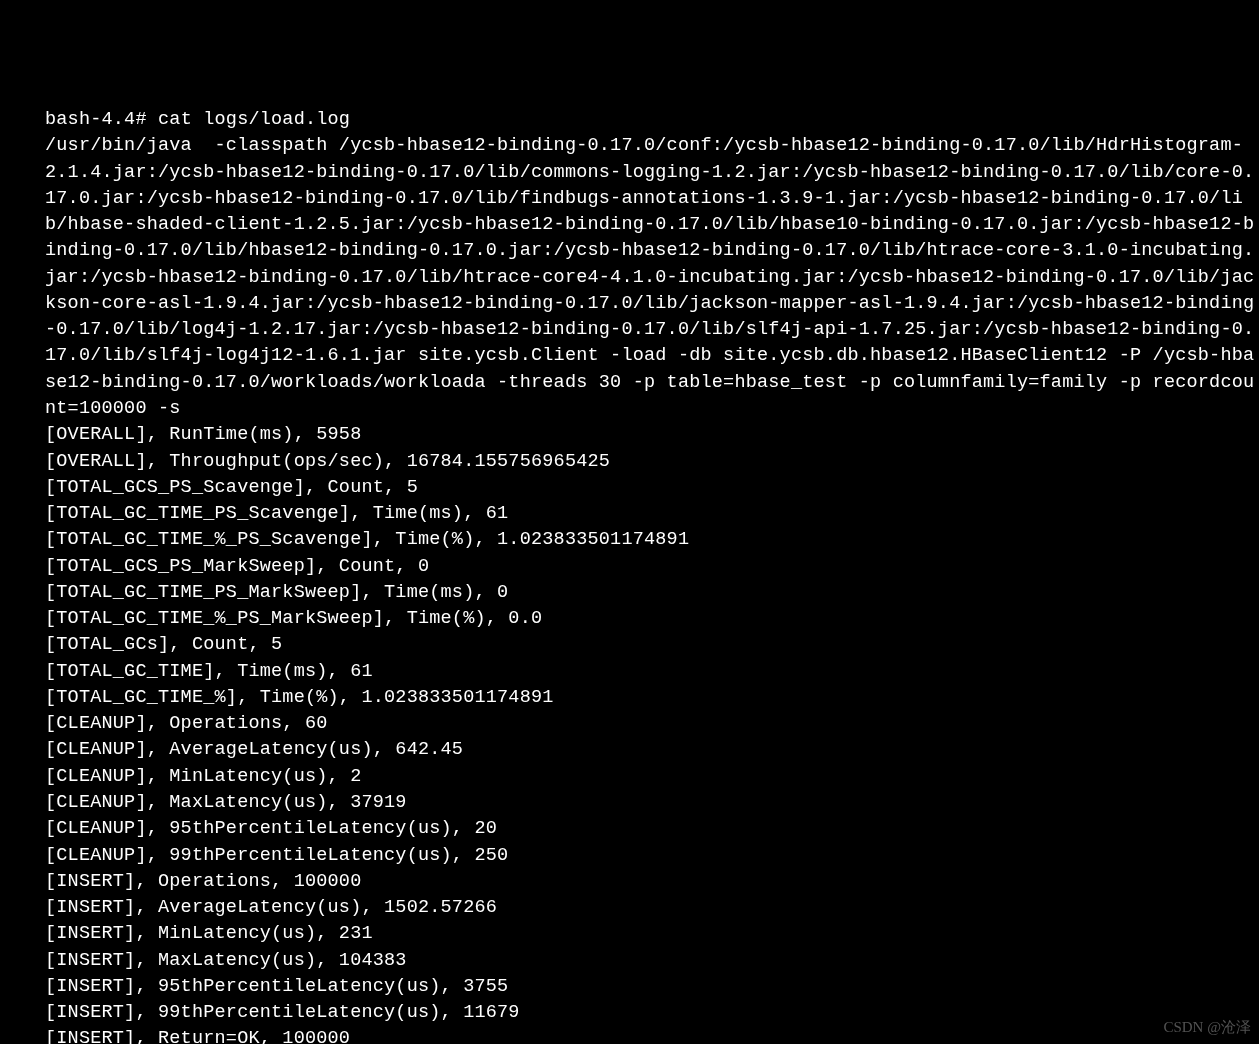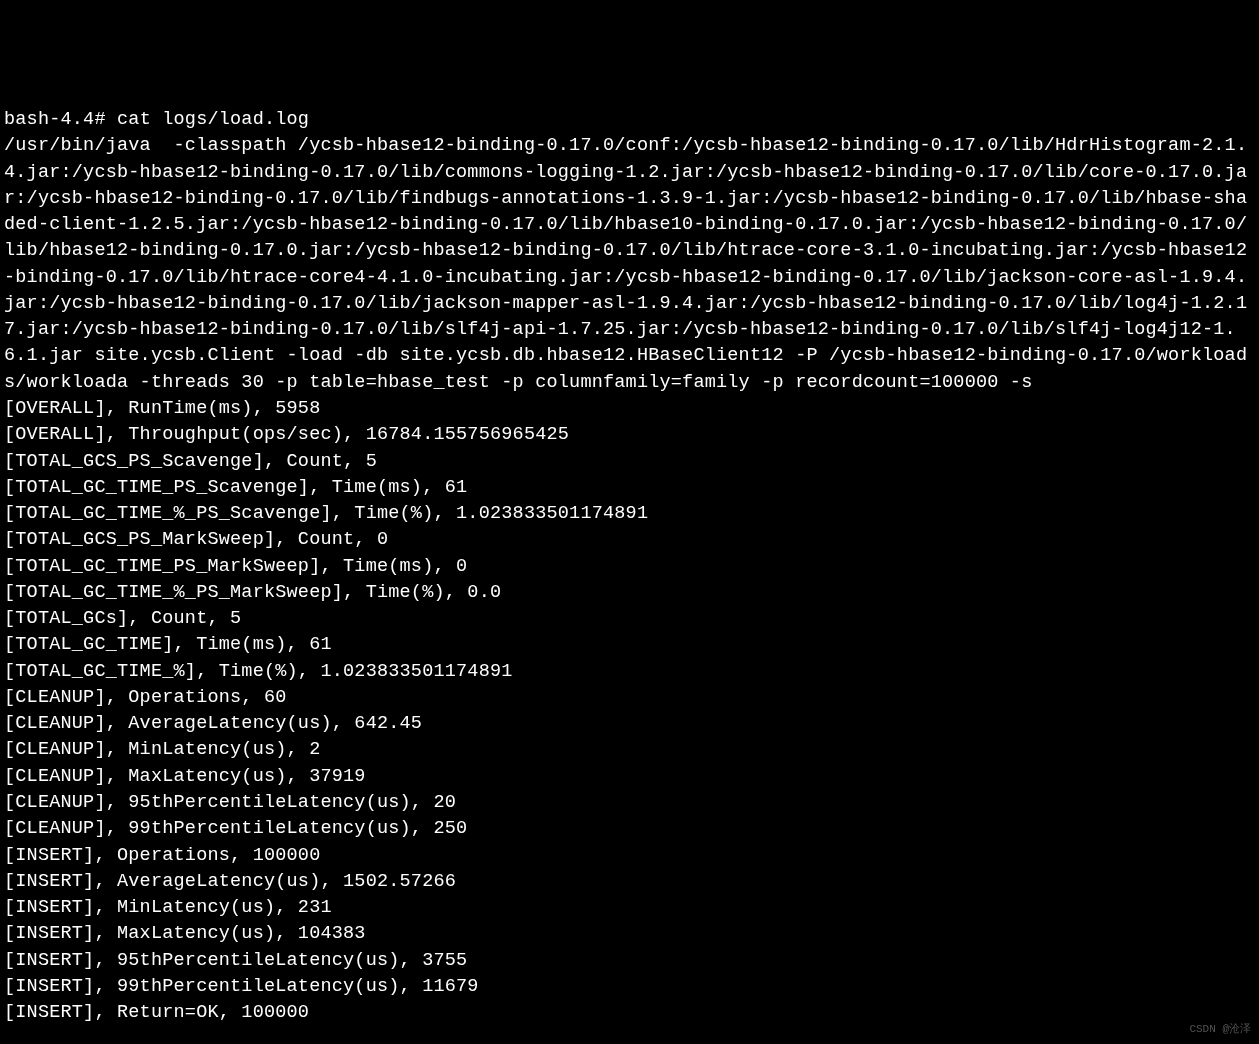--- a/index.html
+++ b/index.html
@@ -17,31 +17,32 @@
       white-space: pre-wrap;
       word-break: break-all;
       width: 1259px;
       height: 1044px;
       overflow: hidden;
       position: relative;
       letter-spacing: 0.2px;
     }
     .terminal-line {
       display: block;
+      margin-left: 41px;
     }
     .prompt {
       color: #ffffff;
     }
     .watermark {
       position: absolute;
       bottom: 6px;
       right: 8px;
-      font-size: 11px;
+      font-size: 15px;
       color: #888888;
-      font-family: Liberation Mono, monospace;
+      font-family: Liberation Serif, serif;
       opacity: 0.6;
       letter-spacing: 0;
     }
   </style>
 </head>
 <body>
 
 
 
 <span class="terminal-line"><span class="prompt">bash-4.4# </span><span>cat logs/load.log</span></span><span class="terminal-line">/usr/bin/java  -classpath /ycsb-hbase12-binding-0.17.0/conf:/ycsb-hbase12-binding-0.17.0/lib/HdrHistogram-2.1.4.jar:/ycsb-hbase12-binding-0.17.0/lib/commons-logging-1.2.jar:/ycsb-hbase12-binding-0.17.0/lib/core-0.17.0.jar:/ycsb-hbase12-binding-0.17.0/lib/findbugs-annotations-1.3.9-1.jar:/ycsb-hbase12-binding-0.17.0/lib/hbase-shaded-client-1.2.5.jar:/ycsb-hbase12-binding-0.17.0/lib/hbase10-binding-0.17.0.jar:/ycsb-hbase12-binding-0.17.0/lib/hbase12-binding-0.17.0.jar:/ycsb-hbase12-binding-0.17.0/lib/htrace-core-3.1.0-incubating.jar:/ycsb-hbase12-binding-0.17.0/lib/htrace-core4-4.1.0-incubating.jar:/ycsb-hbase12-binding-0.17.0/lib/jackson-core-asl-1.9.4.jar:/ycsb-hbase12-binding-0.17.0/lib/jackson-mapper-asl-1.9.4.jar:/ycsb-hbase12-binding-0.17.0/lib/log4j-1.2.17.jar:/ycsb-hbase12-binding-0.17.0/lib/slf4j-api-1.7.25.jar:/ycsb-hbase12-binding-0.17.0/lib/slf4j-log4j12-1.6.1.jar site.ycsb.Client -load -db site.ycsb.db.hbase12.HBaseClient12 -P /ycsb-hbase12-binding-0.17.0/workloads/workloada -threads 30 -p table=hbase_test -p columnfamily=family -p recordcount=100000 -s</span><div id="metrics-container"><span class="terminal-line">[OVERALL], RunTime(ms), 5958</span><span class="terminal-line">[OVERALL], Throughput(ops/sec), 16784.155756965425</span><span class="terminal-line">[TOTAL_GCS_PS_Scavenge], Count, 5</span><span class="terminal-line">[TOTAL_GC_TIME_PS_Scavenge], Time(ms), 61</span><span class="terminal-line">[TOTAL_GC_TIME_%_PS_Scavenge], Time(%), 1.023833501174891</span><span class="terminal-line">[TOTAL_GCS_PS_MarkSweep], Count, 0</span><span class="terminal-line">[TOTAL_GC_TIME_PS_MarkSweep], Time(ms), 0</span><span class="terminal-line">[TOTAL_GC_TIME_%_PS_MarkSweep], Time(%), 0.0</span><span class="terminal-line">[TOTAL_GCs], Count, 5</span><span class="terminal-line">[TOTAL_GC_TIME], Time(ms), 61</span><span class="terminal-line">[TOTAL_GC_TIME_%], Time(%), 1.023833501174891</span><span class="terminal-line">[CLEANUP], Operations, 60</span><span class="terminal-line">[CLEANUP], AverageLatency(us), 642.45</span><span class="terminal-line">[CLEANUP], MinLatency(us), 2</span><span class="terminal-line">[CLEANUP], MaxLatency(us), 37919</span><span class="terminal-line">[CLEANUP], 95thPercentileLatency(us), 20</span><span class="terminal-line">[CLEANUP], 99thPercentileLatency(us), 250</span><span class="terminal-line">[INSERT], Operations, 100000</span><span class="terminal-line">[INSERT], AverageLatency(us), 1502.57266</span><span class="terminal-line">[INSERT], MinLatency(us), 231</span><span class="terminal-line">[INSERT], MaxLatency(us), 104383</span><span class="terminal-line">[INSERT], 95thPercentileLatency(us), 3755</span><span class="terminal-line">[INSERT], 99thPercentileLatency(us), 11679</span><span class="terminal-line">[INSERT], Return=OK, 100000</span></div>

